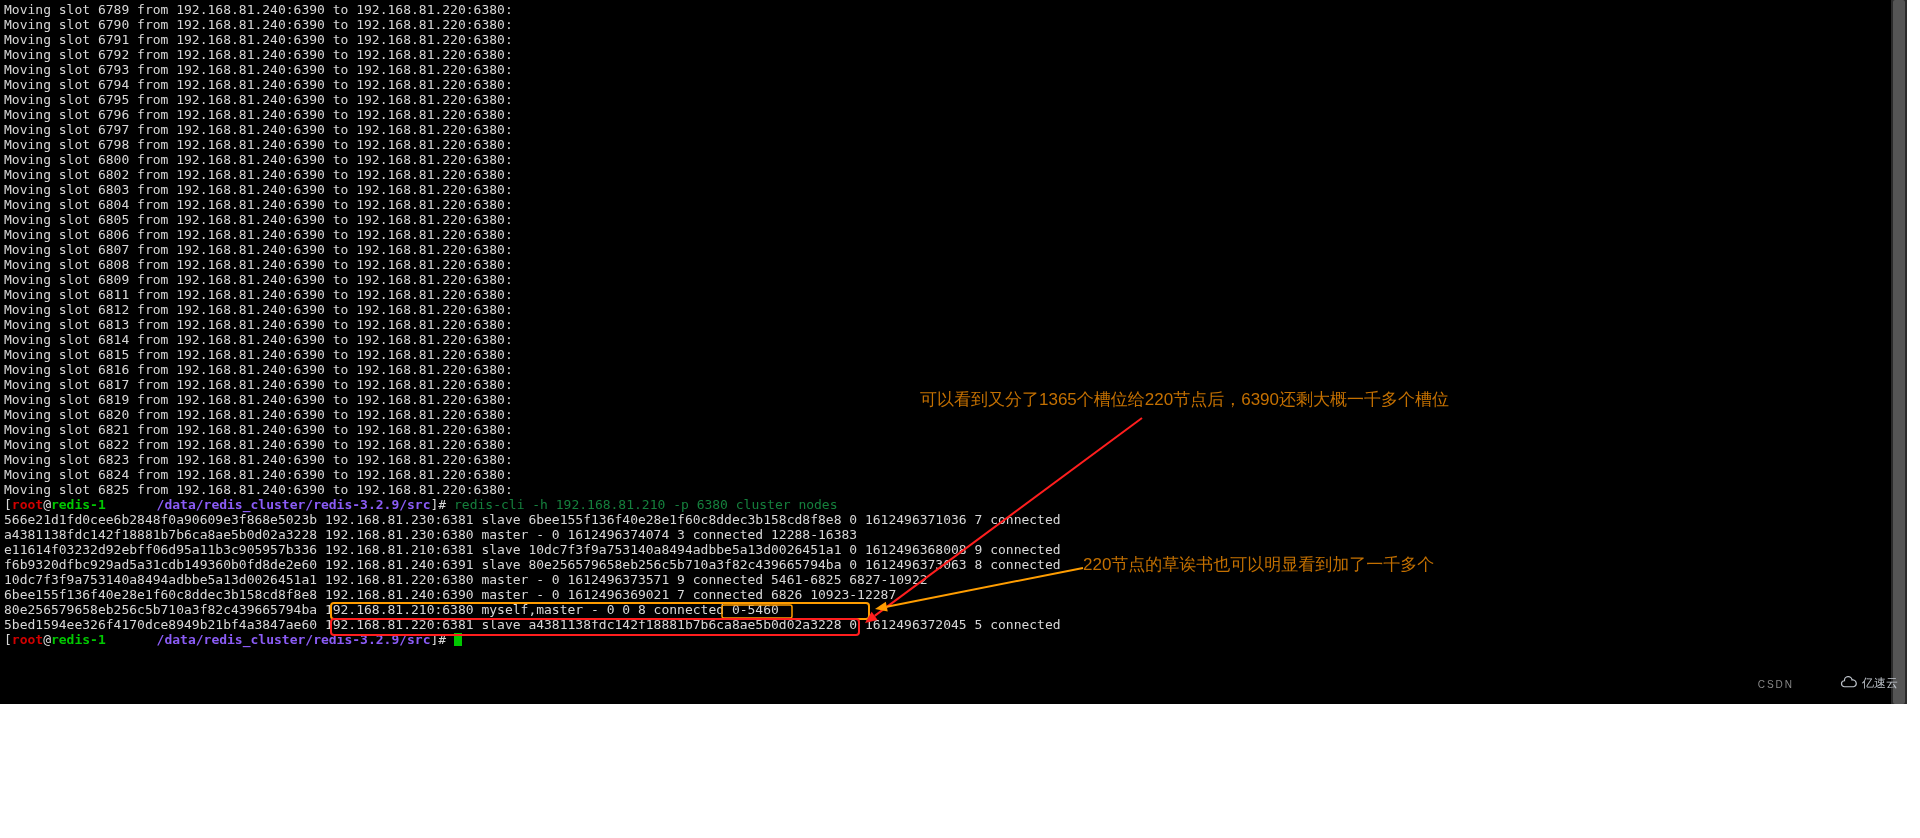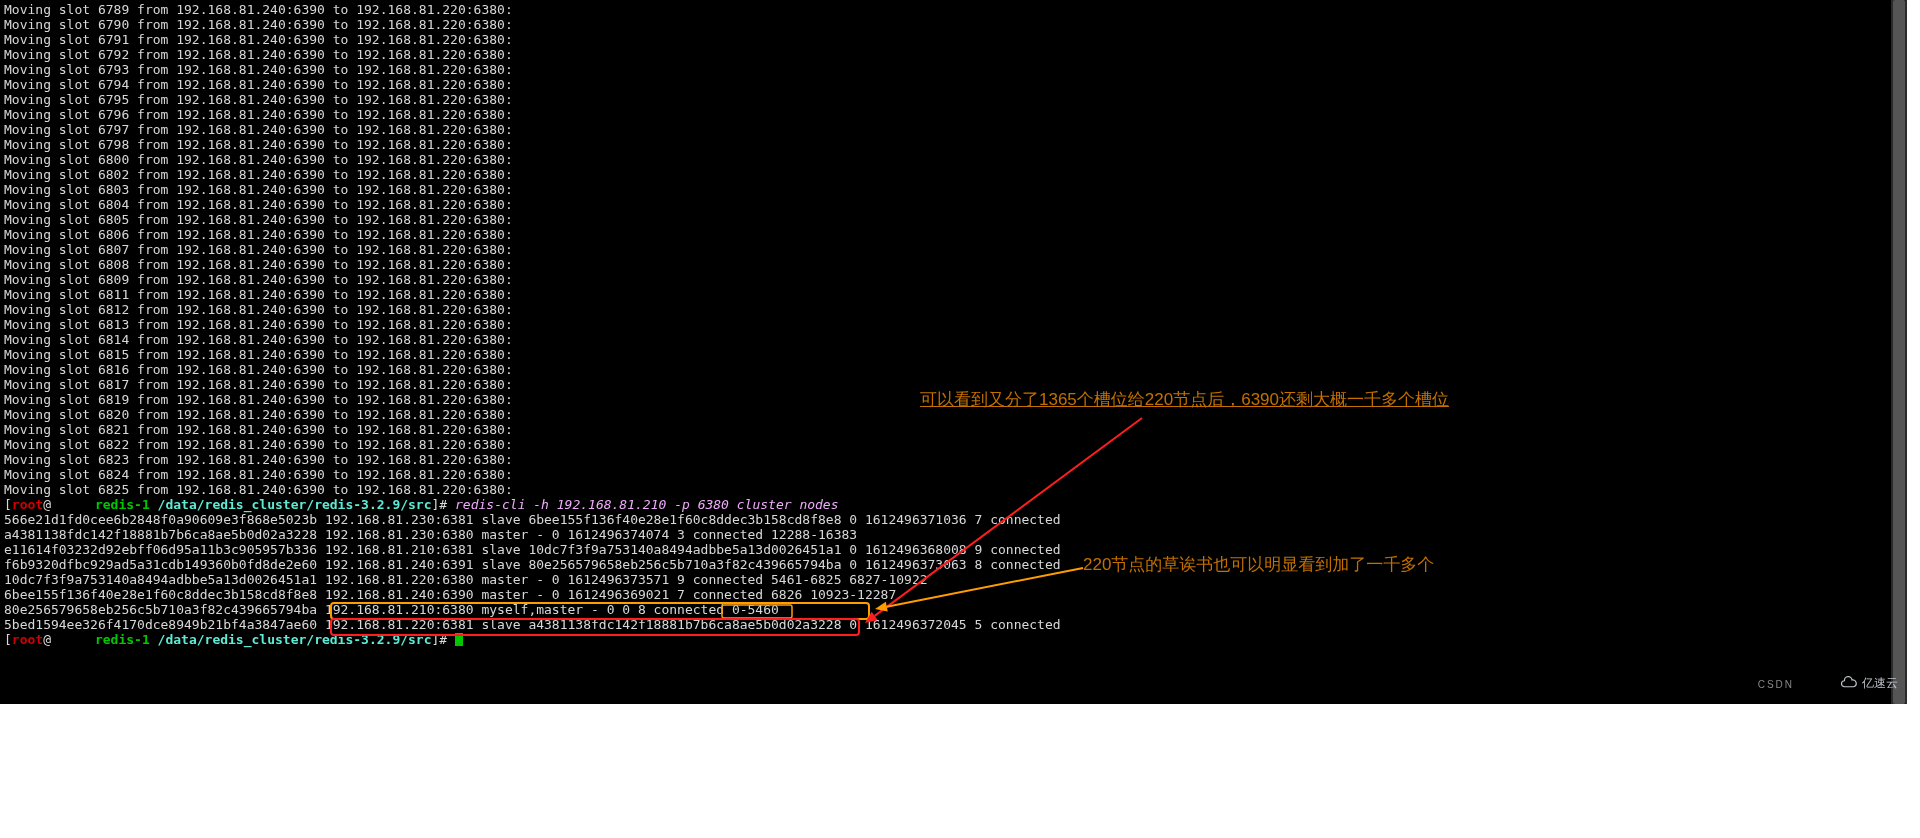--- a/index.html
+++ b/index.html
@@ -37,23 +37,23 @@
     left: 2px;
     top: 0;
     width: 12px;
     height: 100%;
     background: #555;
     border-radius: 2px;
   }
   .line { white-space: pre; }
   .prompt .br1 { color: #d8d8d8; }
   .prompt .user { color: #d00000; font-weight: bold; }
-  .prompt .host { color: #00c800; font-weight: bold; margin-left: 44px; }
-  .prompt .path { color: #5eead4; font-weight: bold; }
-  .prompt .cmd  { color: #f0abfc; font-style: italic; }
+  .prompt .host { color: #00c800; font-weight: bold; }
+  .prompt .path { color: #8b5cf6; font-weight: bold; margin-left: 43px; }
+  .prompt .cmd  { color: #15803d; }
   .prompt .cursor { display:inline-block; width:8px; height:13px; background:#00c800; vertical-align: -2px; }
   .svg-overlay {
     position: absolute;
     left: 0;
     top: 0;
     pointer-events: none;
     width: 1920px;
     height: 711px;
   }
   .annot {
@@ -153,21 +153,21 @@
 <svg class="svg-overlay" id="overlay">
     <rect x="331" y="603" width="538" height="16" rx="3" ry="3" fill="none" stroke="#ff9d00" stroke-width="2"></rect>
     <rect x="722" y="605" width="70" height="13" rx="2" ry="2" fill="none" stroke="#ff9d00" stroke-width="1.5"></rect>
     <rect x="331" y="619" width="528" height="16" rx="3" ry="3" fill="none" stroke="#ff1e1e" stroke-width="2"></rect>
     <line x1="1142" y1="418" x2="874.645769767761" y2="615.8614339263863" stroke="#ff1e1e" stroke-width="2"></line>
     <polygon points="865,623 871.6713672370886,611.8423631898193 877.6201722984333,619.8805046629534" fill="#ff1e1e"></polygon>
     <line x1="1083" y1="568" x2="886.7734539272379" y2="606.679271100881" stroke="#ff9d00" stroke-width="2"></line>
     <polygon points="875,609 885.8064835526051,601.7736652978653 887.7404243018708,611.5848769038968" fill="#ff9d00"></polygon>
   </svg>
 
-<div id="annot-top" class="annot" style="left:920px; top:388px; width:620px;text-decoration:underline;">可以看到又分了1365个槽位给220节点后，6390还剩大概一千多个槽位</div>
+<div id="annot-top" class="annot" style="left:920px; top:388px; width:620px;">可以看到又分了1365个槽位给220节点后，6390还剩大概一千多个槽位</div>
 <div id="annot-right" class="annot" style="left:1083px; top:553px;">220节点的草诶书也可以明显看到加了一千多个</div>
 
 <div class="watermarks"></div>
 <div class="wm-csdn">CSDN</div>
 <div class="wm-yisu">
   <svg width="18" height="14" viewBox="0 0 24 18">
     <path d="M6 14 a4 4 0 0 1 0-8 a5 5 0 0 1 10-1 a4.5 4.5 0 0 1 2 9 Z" fill="none" stroke="#bfc4cb" stroke-width="1.6"></path>
   </svg>
   <span>亿速云</span>
 </div>

